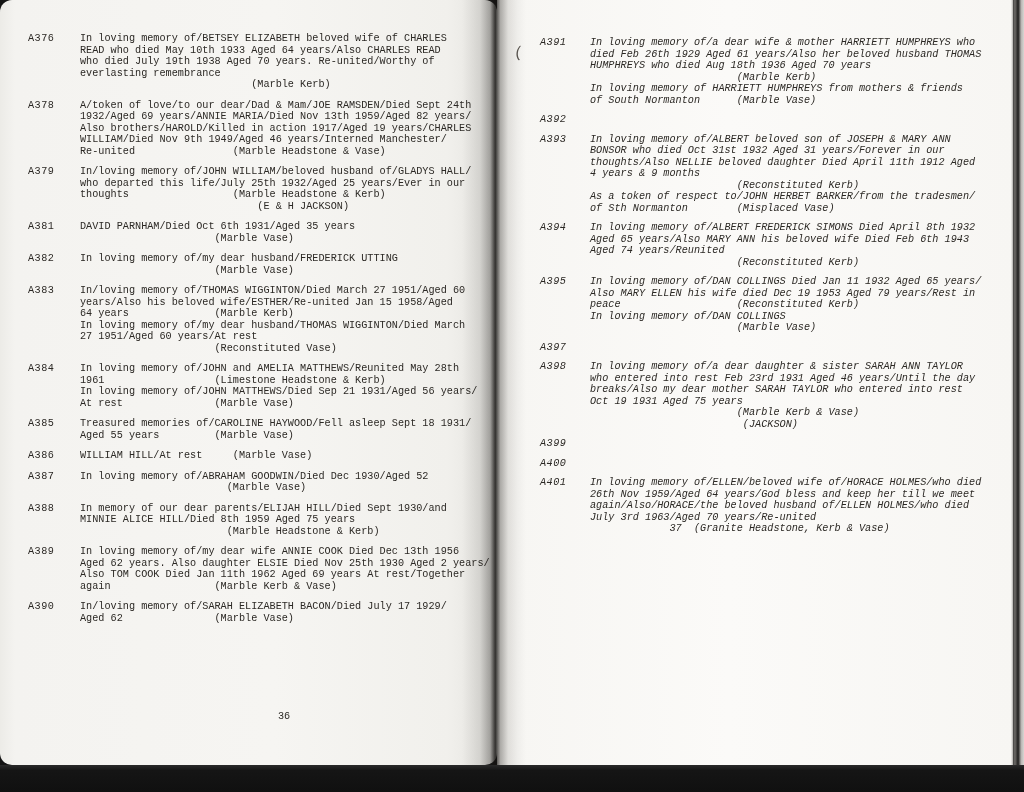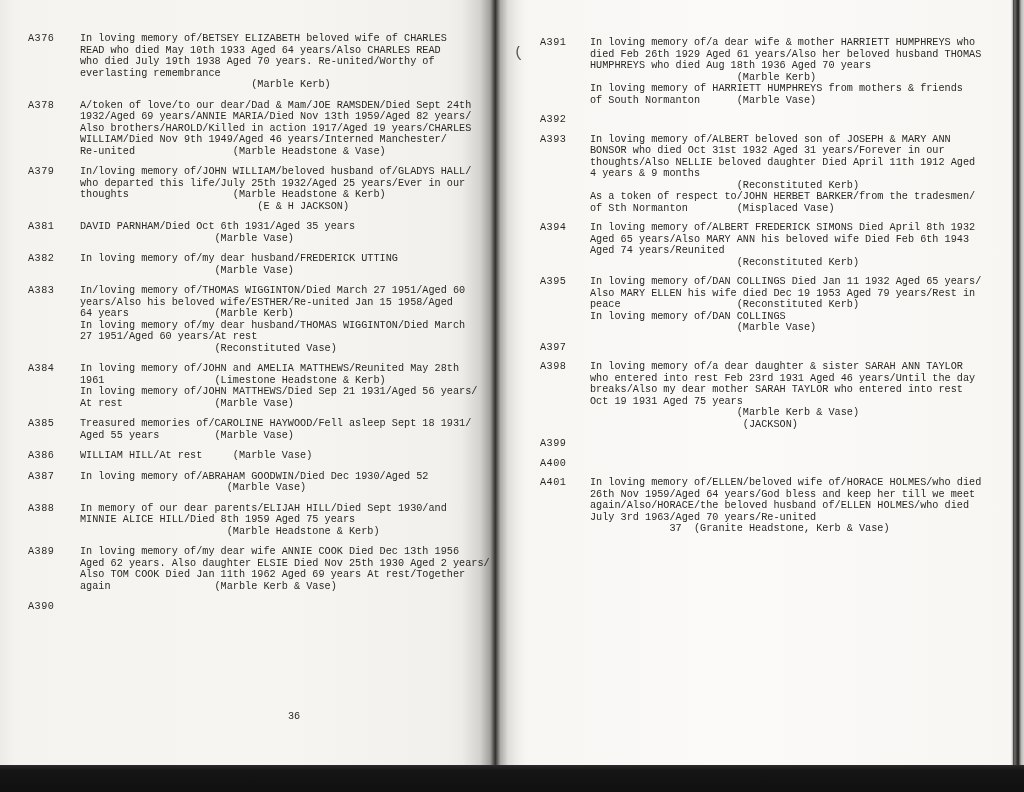--- a/index.html
+++ b/index.html
@@ -6,35 +6,37 @@
   .scan{
     position:relative;width:1024px;height:792px;overflow:hidden;
     background:#141414;
     font-family:"Liberation Mono","DejaVu Sans Mono",monospace;
     font-size:10.2px;line-height:11.5px;color:#2b2824;
   }
   .page{position:absolute;top:0;height:765px;z-index:1;overflow:hidden;}
   .page-left{
     left:0;width:497px;
     background:linear-gradient(to right,#ecebe7 0,#f4f3f0 3%,#f6f5f2 55%,#f1f0ec 90%,#e3e2de 100%);
+    border-radius:12px;
   }
   .page-right{
     left:497px;width:516px;
     background:linear-gradient(to right,#e7e5e1 0,#f7f6f3 4%,#fbfaf8 45%,#f7f6f3 100%);
+    font-style:italic;
   }
   .page-content-left{padding:33px 0 0 28px;}
   .page-content-right{padding:37px 0 0 43px;}
   .entry{display:flex;align-items:flex-start;}
   .page-left .entry{margin-bottom:9px;}
   .page-right .entry{margin-bottom:8px;}
   .eid{flex:0 0 52px;white-space:pre;letter-spacing:.5px;}
   .page-right .eid{flex:0 0 50px;}
   .etext{white-space:pre;}
   .pagenum{position:absolute;z-index:2;}
-  .pagenum-left{left:288px;top:711px;}
+  .pagenum-left{left:278px;top:711px;}
   .gutter-shadow{
     position:absolute;left:462px;top:0;width:64px;height:765px;z-index:3;pointer-events:none;
     background:linear-gradient(to right,
       rgba(30,28,25,0) 0%,rgba(30,28,25,.10) 28%,rgba(30,28,25,.34) 44%,
       rgba(20,18,16,.85) 52%,rgba(30,28,25,.30) 60%,rgba(30,28,25,.08) 72%,rgba(30,28,25,0) 100%);
   }
   .right-edge{
     position:absolute;right:0;top:0;width:13px;height:765px;z-index:4;pointer-events:none;
     background:linear-gradient(to right,rgba(20,20,20,0) 0,#6d6b68 30%,#1d1c1b 55%,#b7b5b2 78%,#d8d6d3 100%);
   }
@@ -125,20 +127,22 @@
         </div>
       <div class="entry">
           <div class="eid">A389</div>
           <div class="etext">In loving memory of/my dear wife ANNIE COOK Died Dec 13th 1956
 Aged 62 years. Also daughter ELSIE Died Nov 25th 1930 Aged 2 years/
 Also TOM COOK Died Jan 11th 1962 Aged 69 years At rest/Together
 again                 (Marble Kerb &amp; Vase)</div>
         </div>
       <div class="entry">
           <div class="eid">A390</div>
+          <div class="etext">In/loving memory of/SARAH ELIZABETH BACON/Died July 17 1929/
+Aged 62               (Marble Vase)</div>
         </div>
     </div>
     <div class="pagenum pagenum-left">36</div>
   </div>
 
   <div class="page page-right">
     <span class="stray-mark">(</span>
     <div class="page-content-right">
       <div class="entry">
           <div class="eid">A391</div>

